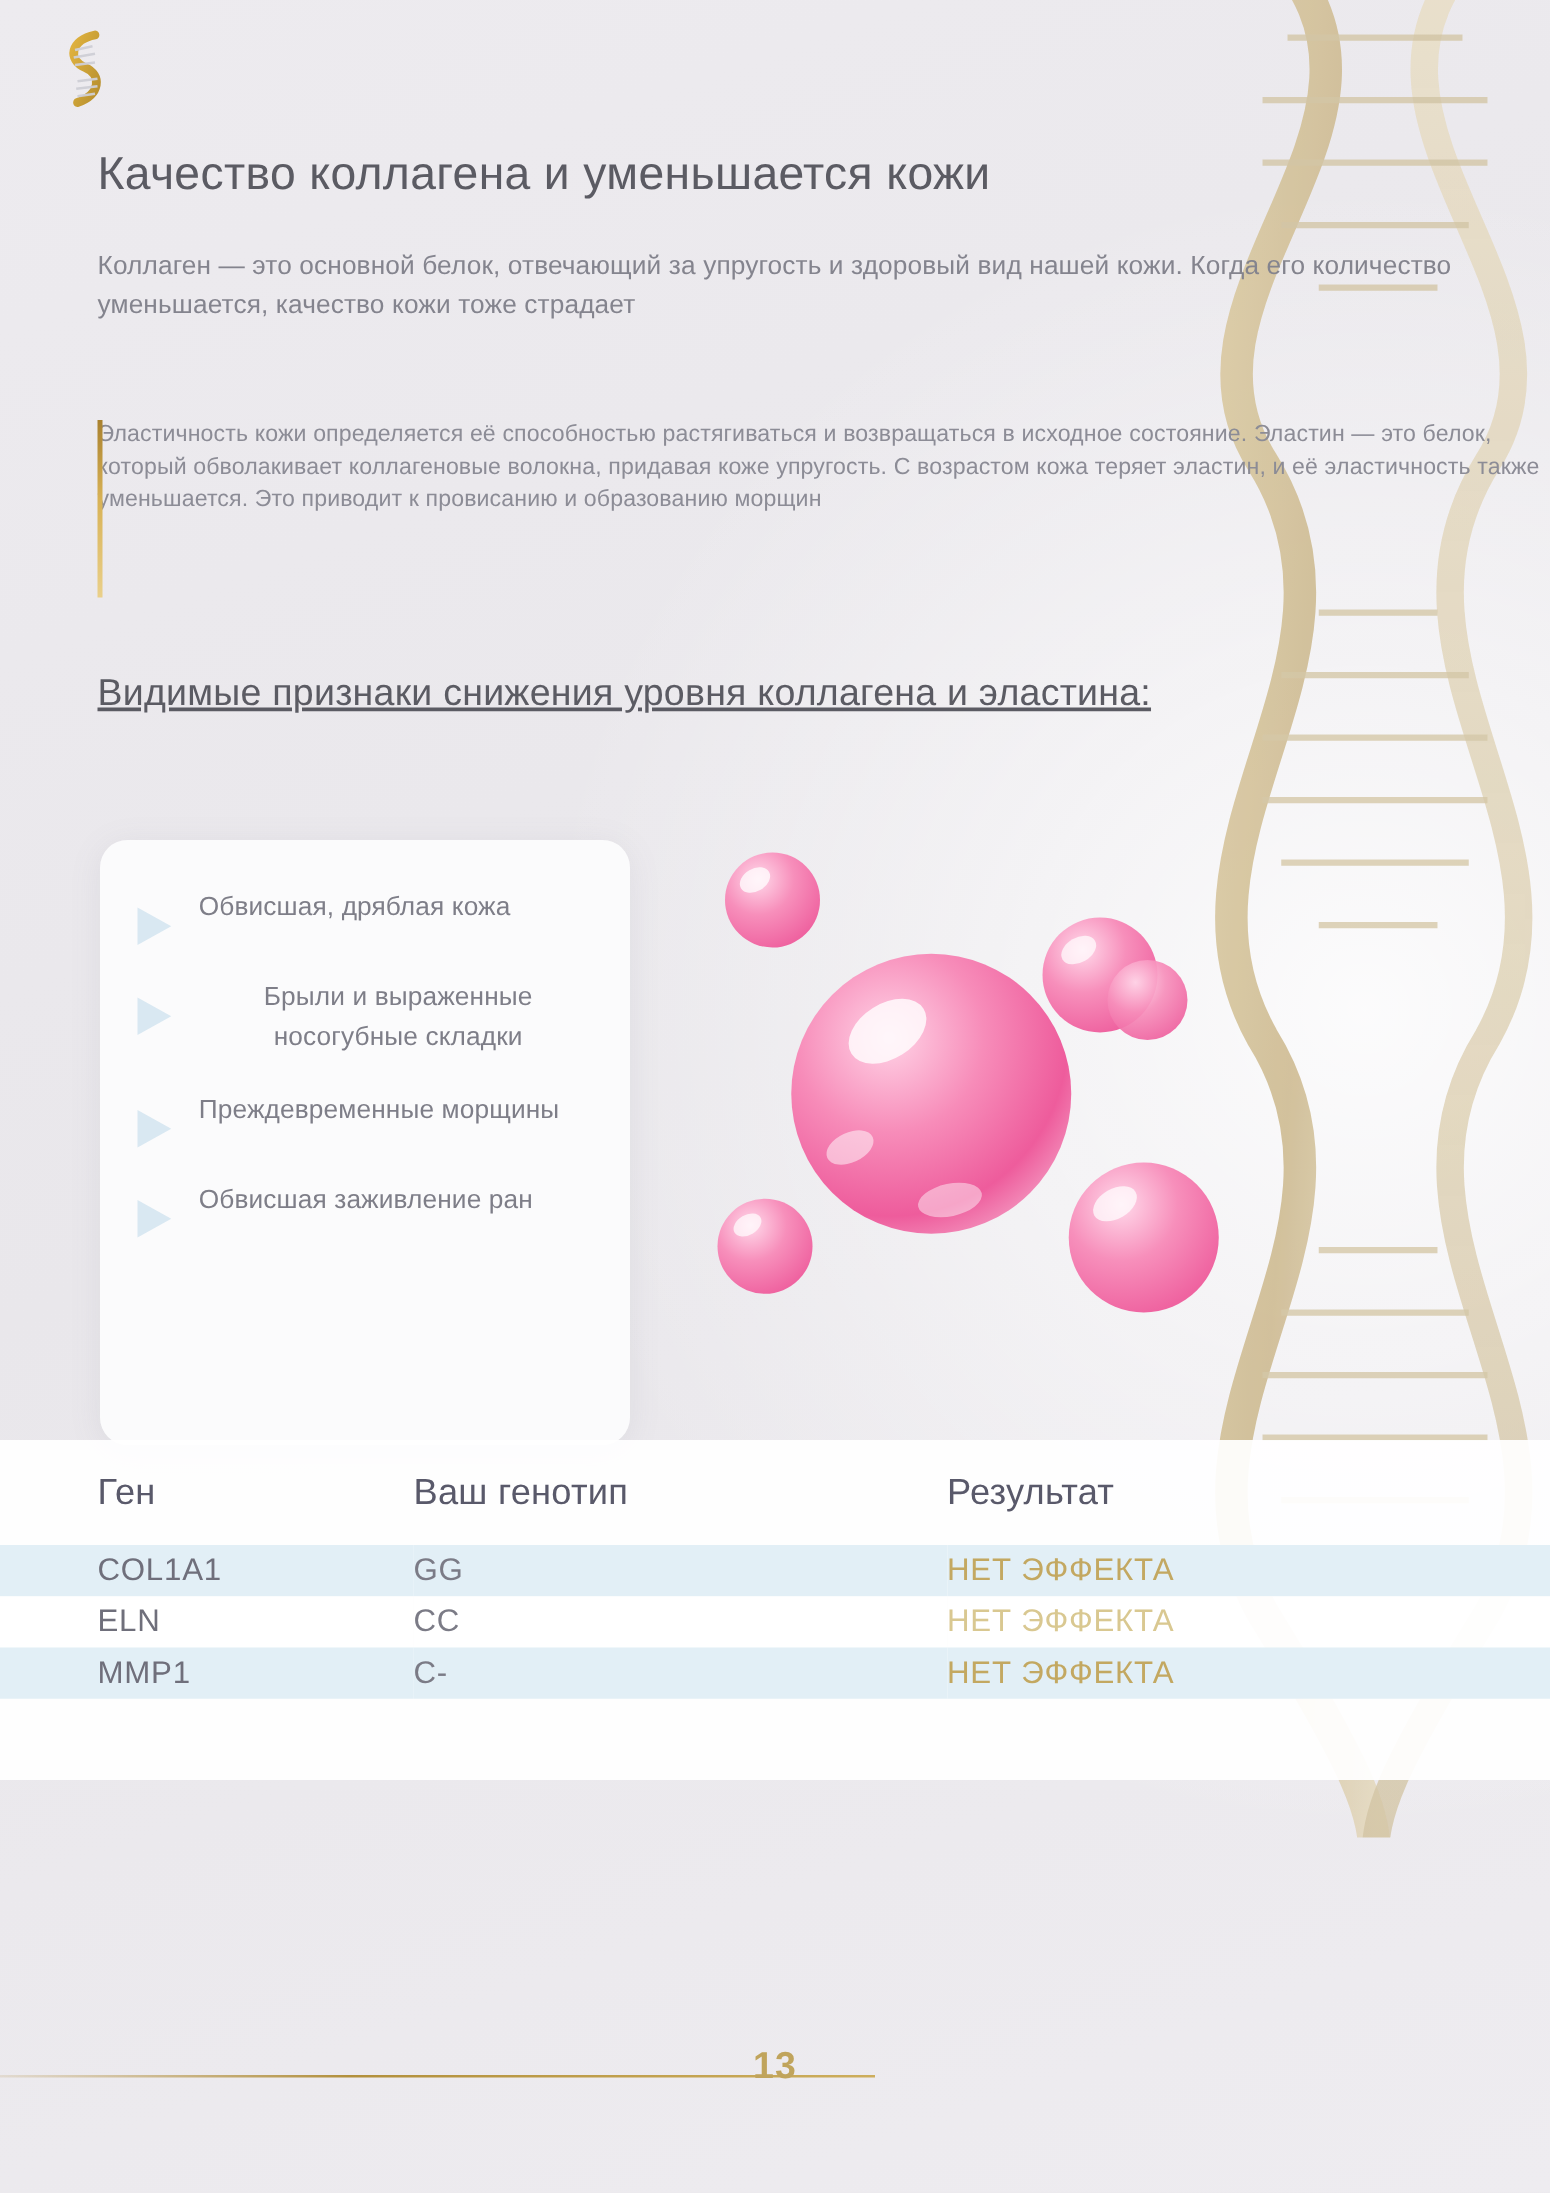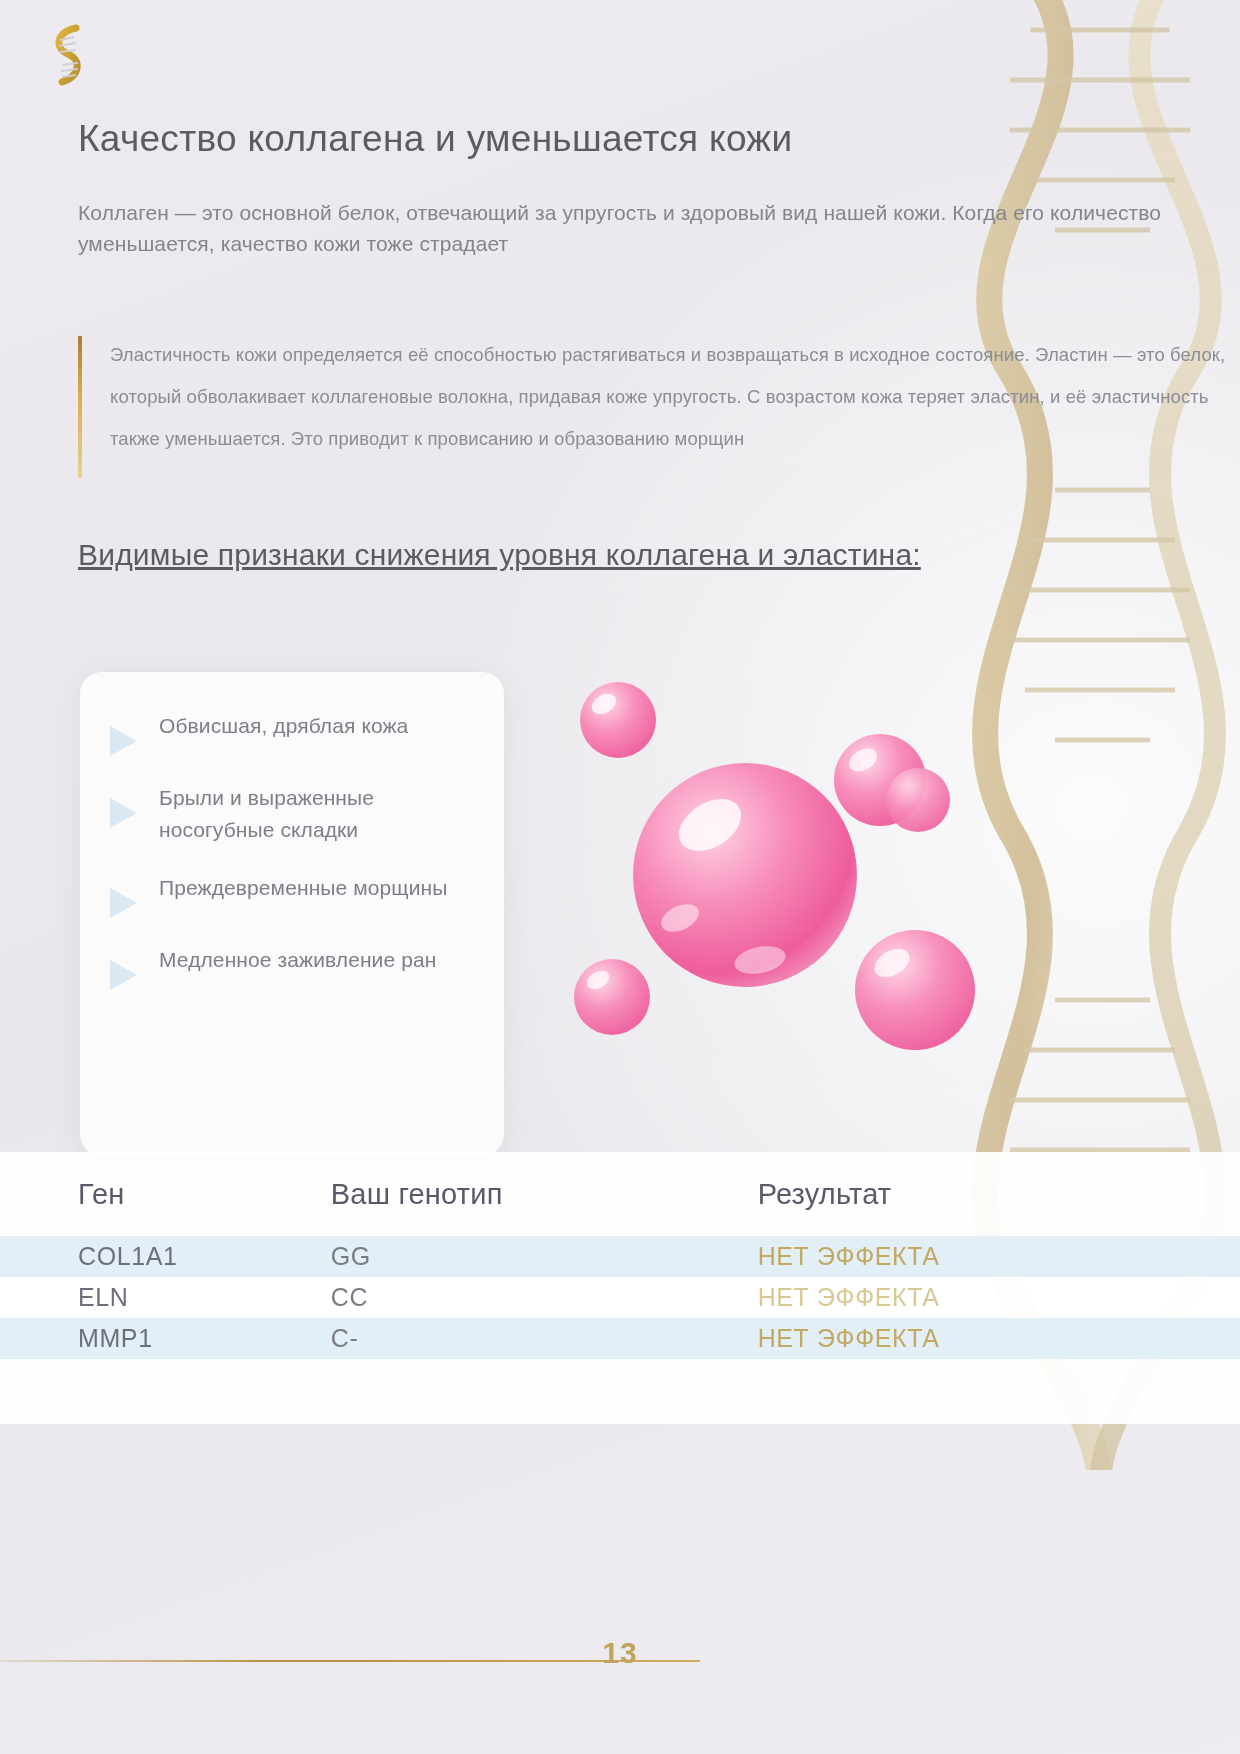--- a/index.html
+++ b/index.html
@@ -39,22 +39,21 @@
     color:#5b5b63; white-space:nowrap;
   }
   .lead {
     position:absolute; left:78px; top:197px;
     font-size:21px; font-weight:300; line-height:31px;
     color:#84848e; letter-spacing:.1px;
   }
 
   .quote {
     position:absolute; left:78px; top:334px;
-    padding-left:32px;
-    font-size:18.5px; font-weight:300; line-height:42px;
+    font-size:18.5px; font-weight:300; line-height:26px;
     color:#8c8c96; letter-spacing:.1px;
   }
   .quote::before {
     content:""; position:absolute; left:0; top:2px;
     width:4px; height:142px;
     background:linear-gradient(180deg,#a9812f 0%, #d8b256 45%, #ead08a 100%);
   }
 
   .h2 {
     position:absolute; left:78px; top:532px;
@@ -62,20 +61,21 @@
     color:#5b5b63; letter-spacing:.2px;text-decoration:underline;
   }
 
   
   .card {
     position:absolute; left:80px; top:672px;
     width:424px; height:484px;
     background:rgba(252,252,253,0.93);
     border-radius:22px;
     box-shadow:0 4px 26px rgba(120,120,140,0.10);
+    text-align:center;
   }
   .card-list { padding:38px 26px 0 22px; }
   .sign {
     display:flex; align-items:flex-start;
     margin-bottom:26px;
   }
   .sign:last-child { margin-bottom:0; }
   .tri {
     flex:0 0 auto;
     width:0; height:0;
@@ -255,21 +255,21 @@
       <div class="sign">
         <span class="tri"></span>
         <span class="sign-text">Брыли и выраженные носогубные складки</span>
       </div>
       <div class="sign">
         <span class="tri"></span>
         <span class="sign-text">Преждевременные морщины</span>
       </div>
       <div class="sign">
         <span class="tri"></span>
-        <span class="sign-text">Медленное заживление ран</span>
+        <span class="sign-text">Обвисшая заживление ран</span>
       </div>
     </div>
   </div>
 
   <div class="table-band"></div>
   <div class="table-band-lower"></div>
   <table class="gene-table">
     <thead>
       <tr>
         <th class="col-gene">Ген</th>

